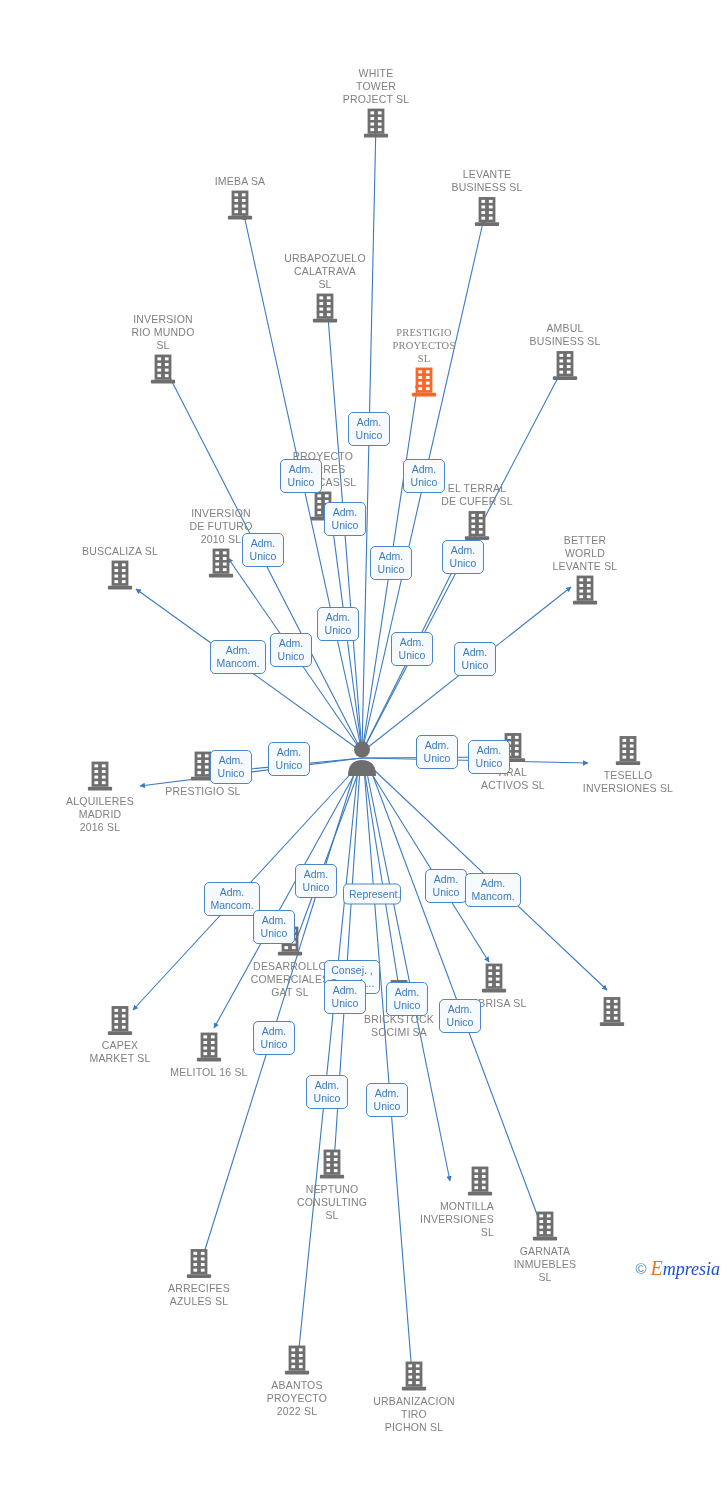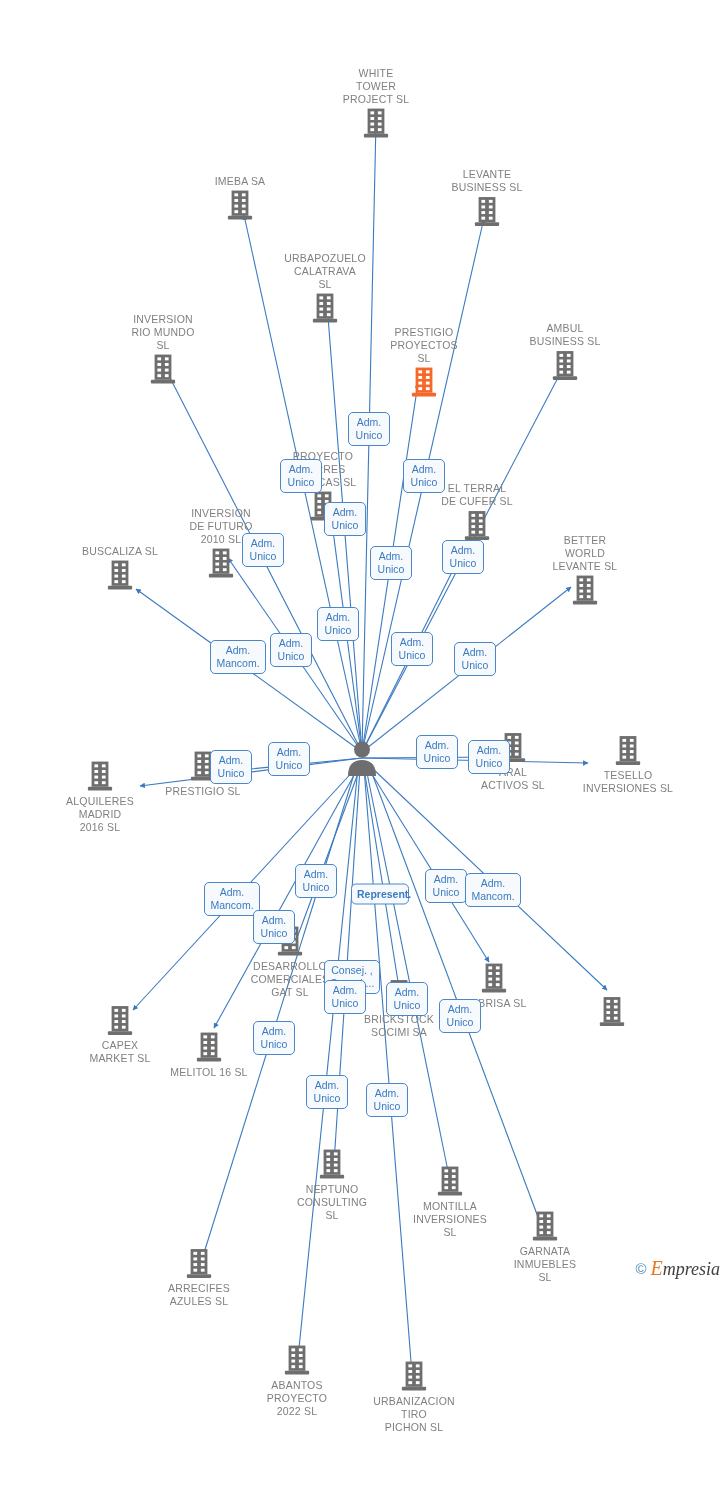--- a/index.html
+++ b/index.html
@@ -12,38 +12,38 @@
 
   
   .node{position:absolute;transform:translate(-50%,-50%);text-align:center;width:120px;}
   .node .glyph{display:block;margin:0 auto;line-height:0;}
   .node .cap{
     display:block;color:#808080;font-size:10.5px;line-height:13px;
     letter-spacing:.2px;white-space:pre-line;
   }
   .node.capbelow .cap{margin-top:2px;}
   .node.capabove .cap{margin-bottom:2px;}
-  .node.highlight .cap{color:#808080;}
+  .node.highlight .cap{color:#808080;font-family:Liberation Serif, serif;}
 
   
   .chip{
     position:absolute;transform:translate(-50%,-50%);
     background:#f7fafd;border:1.2px solid #4a86c8;border-radius:5px;
     color:#3b7ac0;font-size:10.5px;line-height:13px;text-align:center;
     padding:3px 5px;white-space:pre-line;box-sizing:border-box;
   }
 
   
   #watermark{
     position:absolute;right:8px;bottom:8px;display:flex;align-items:center;gap:4px;
     font-size:17px;
   }
   #watermark .copy{color:#4a8fb5;font-size:15px;}
   #watermark .brandE{color:#e87722;font-family:"Liberation Serif",serif;font-style:italic;font-size:20px;}
-  #watermark .brandrest{color:#404040;font-family:"Liberation Serif",serif;font-style:italic;font-size:18px;}
+  #watermark .brandrest{color:#1d4ed8;font-family:"Liberation Serif",serif;font-style:italic;font-size:18px;}
 </style>
 </head>
 <body>
 
 <div id="stage">
 
   <svg id="edges" viewBox="0 0 728 1500" width="728" height="1500">
     <defs>
       <marker id="arrow" viewBox="0 0 10 10" refX="9" refY="5" markerWidth="5" markerHeight="5" orient="auto-start-reverse">
         <path d="M 0 0 L 10 5 L 0 10 z" fill="#3b7ac0"></path>
@@ -492,21 +492,21 @@
               <rect x="9" y="16" width="4" height="3.2"></rect>
               <rect x="17" y="16" width="4" height="3.2"></rect>
               <rect x="9" y="22" width="4" height="3.2"></rect>
               <rect x="17" y="22" width="4" height="3.2"></rect>
             </g>
           </svg></span>
         <span class="cap">NEPTUNO
 CONSULTING
 SL</span>
       </div>
-      <div class="node capbelow" style="left: 450px; top: 1202px;">
+      <div class="node capbelow" style="left: 434px; top: 1202px; text-align: right;">
         <span class="glyph"><svg width="28" height="32" viewBox="0 0 30 34">
             <rect x="6" y="1" width="18" height="27" fill="#6e6e6e"></rect>
             <rect x="2" y="28" width="26" height="4" rx="1" fill="#6e6e6e"></rect>
             <g fill="#ffffff">
               <rect x="9" y="4" width="4" height="3.2"></rect>
               <rect x="17" y="4" width="4" height="3.2"></rect>
               <rect x="9" y="10" width="4" height="3.2"></rect>
               <rect x="17" y="10" width="4" height="3.2"></rect>
               <rect x="9" y="16" width="4" height="3.2"></rect>
               <rect x="17" y="16" width="4" height="3.2"></rect>
@@ -632,21 +632,21 @@
       <div class="chip" style="left: 437px; top: 752px; width: 42px; min-height: 32px;">Adm.
 Unico</div>
       <div class="chip" style="left: 489px; top: 757px; width: 42px; min-height: 32px;">Adm.
 Unico</div>
       <div class="chip" style="left: 316px; top: 881px; width: 42px; min-height: 32px;">Adm.
 Unico</div>
       <div class="chip" style="left: 232px; top: 899px; width: 56px; min-height: 32px;">Adm.
 Mancom.</div>
       <div class="chip" style="left: 274px; top: 927px; width: 42px; min-height: 32px;">Adm.
 Unico</div>
-      <div class="chip" style="left: 380px; top: 894px; width: 58px; min-height: 20px; font-weight: bold;">Represent.</div>
+      <div class="chip" style="left: 372px; top: 894px; width: 58px; min-height: 20px;">Represent.</div>
       <div class="chip" style="left: 446px; top: 886px; width: 42px; min-height: 32px;">Adm.
 Unico</div>
       <div class="chip" style="left: 493px; top: 890px; width: 56px; min-height: 32px;">Adm.
 Mancom.</div>
       <div class="chip" style="left: 352px; top: 977px; width: 56px; min-height: 32px;">Consej. ,
 Consej....</div>
       <div class="chip" style="left: 345px; top: 997px; width: 42px; min-height: 32px;">Adm.
 Unico</div>
       <div class="chip" style="left: 407px; top: 999px; width: 42px; min-height: 32px;">Adm.
 Unico</div>

